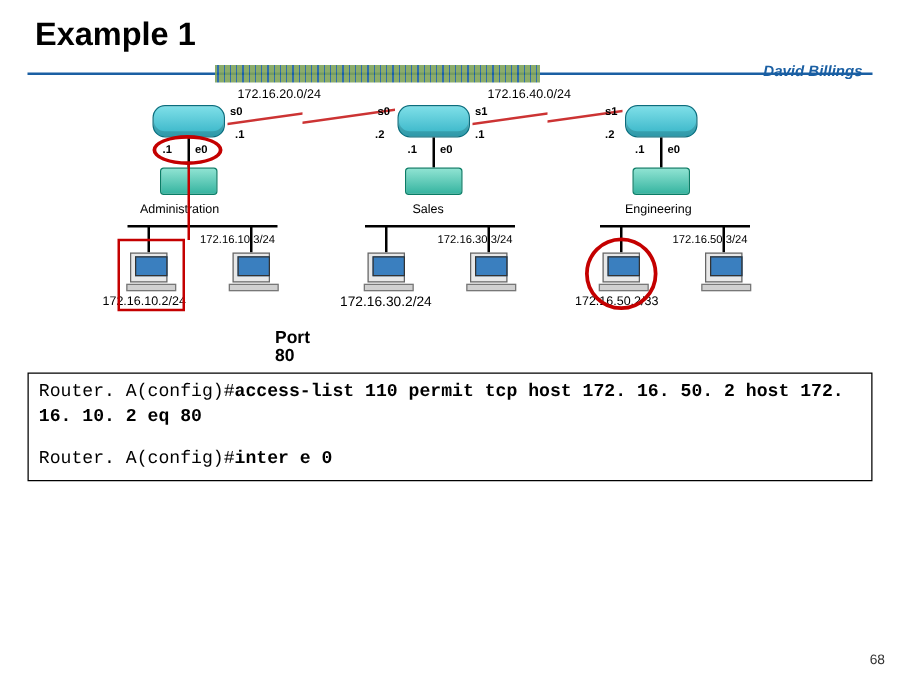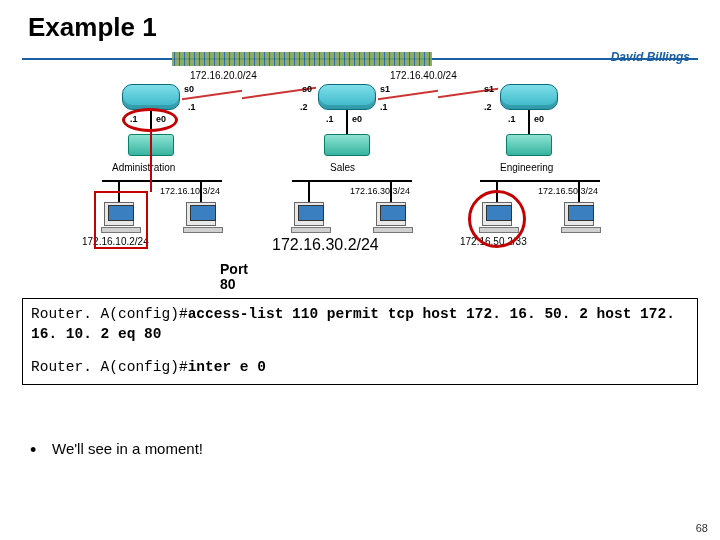--- a/index.html
+++ b/index.html
@@ -211,21 +211,21 @@
   <div class="pc" style="top:130px;left:234px"></div>
   <div class="pc" style="top:130px;left:316px"></div>
   <div class="pc" style="top:130px;left:422px"></div>
   <div class="pc" style="top:130px;left:504px"></div>
 
   <div class="dlabel" style="top:114px;left:100px;font-size:9px">172.16.10.3/24</div>
   <div class="dlabel" style="top:114px;left:290px;font-size:9px">172.16.30.3/24</div>
   <div class="dlabel" style="top:114px;left:478px;font-size:9px">172.16.50.3/24</div>
 
   <div class="dlabel" style="top:164px;left:22px;font-size:10px">172.16.10.2/24</div>
-  <div class="dlabel" style="top:164px;left:212px;font-size:16px">172.16.30.2/24</div>
+  <div class="dlabel" style="top:164px;left:212px;font-size:11px">172.16.30.2/24</div>
   <div class="dlabel" style="top:164px;left:400px;font-size:10px">172.16.50.2/33</div>
 
   <div class="red-oval" style="top:36px;left:62px;width:56px;height:24px"></div>
   <div class="red-v" style="top:60px;left:90px;height:60px"></div>
   <div class="red-rect" style="top:119px;left:34px;width:54px;height:58px"></div>
   <div class="red-oval" style="top:118px;left:408px;width:58px;height:58px"></div>
 </div>
 
 <div class="port80">
   <div>Port</div>
@@ -236,16 +236,15 @@
   <div>
     <span>Router. A(config)#</span><b>access-list 110 permit tcp host 172. 16. 50. 2 host 172. 16. 10. 2 eq 80</b>
   </div>
   <div class="gap"></div>
   <div>
     <span>Router. A(config)#</span><b>inter e 0</b>
   </div>
 </div>
 
 <ul class="bullets">
-  <li>We'll see in a moment!</li>
 </ul>
 
 <div class="pagenum">68</div>
 
 </body></html>

